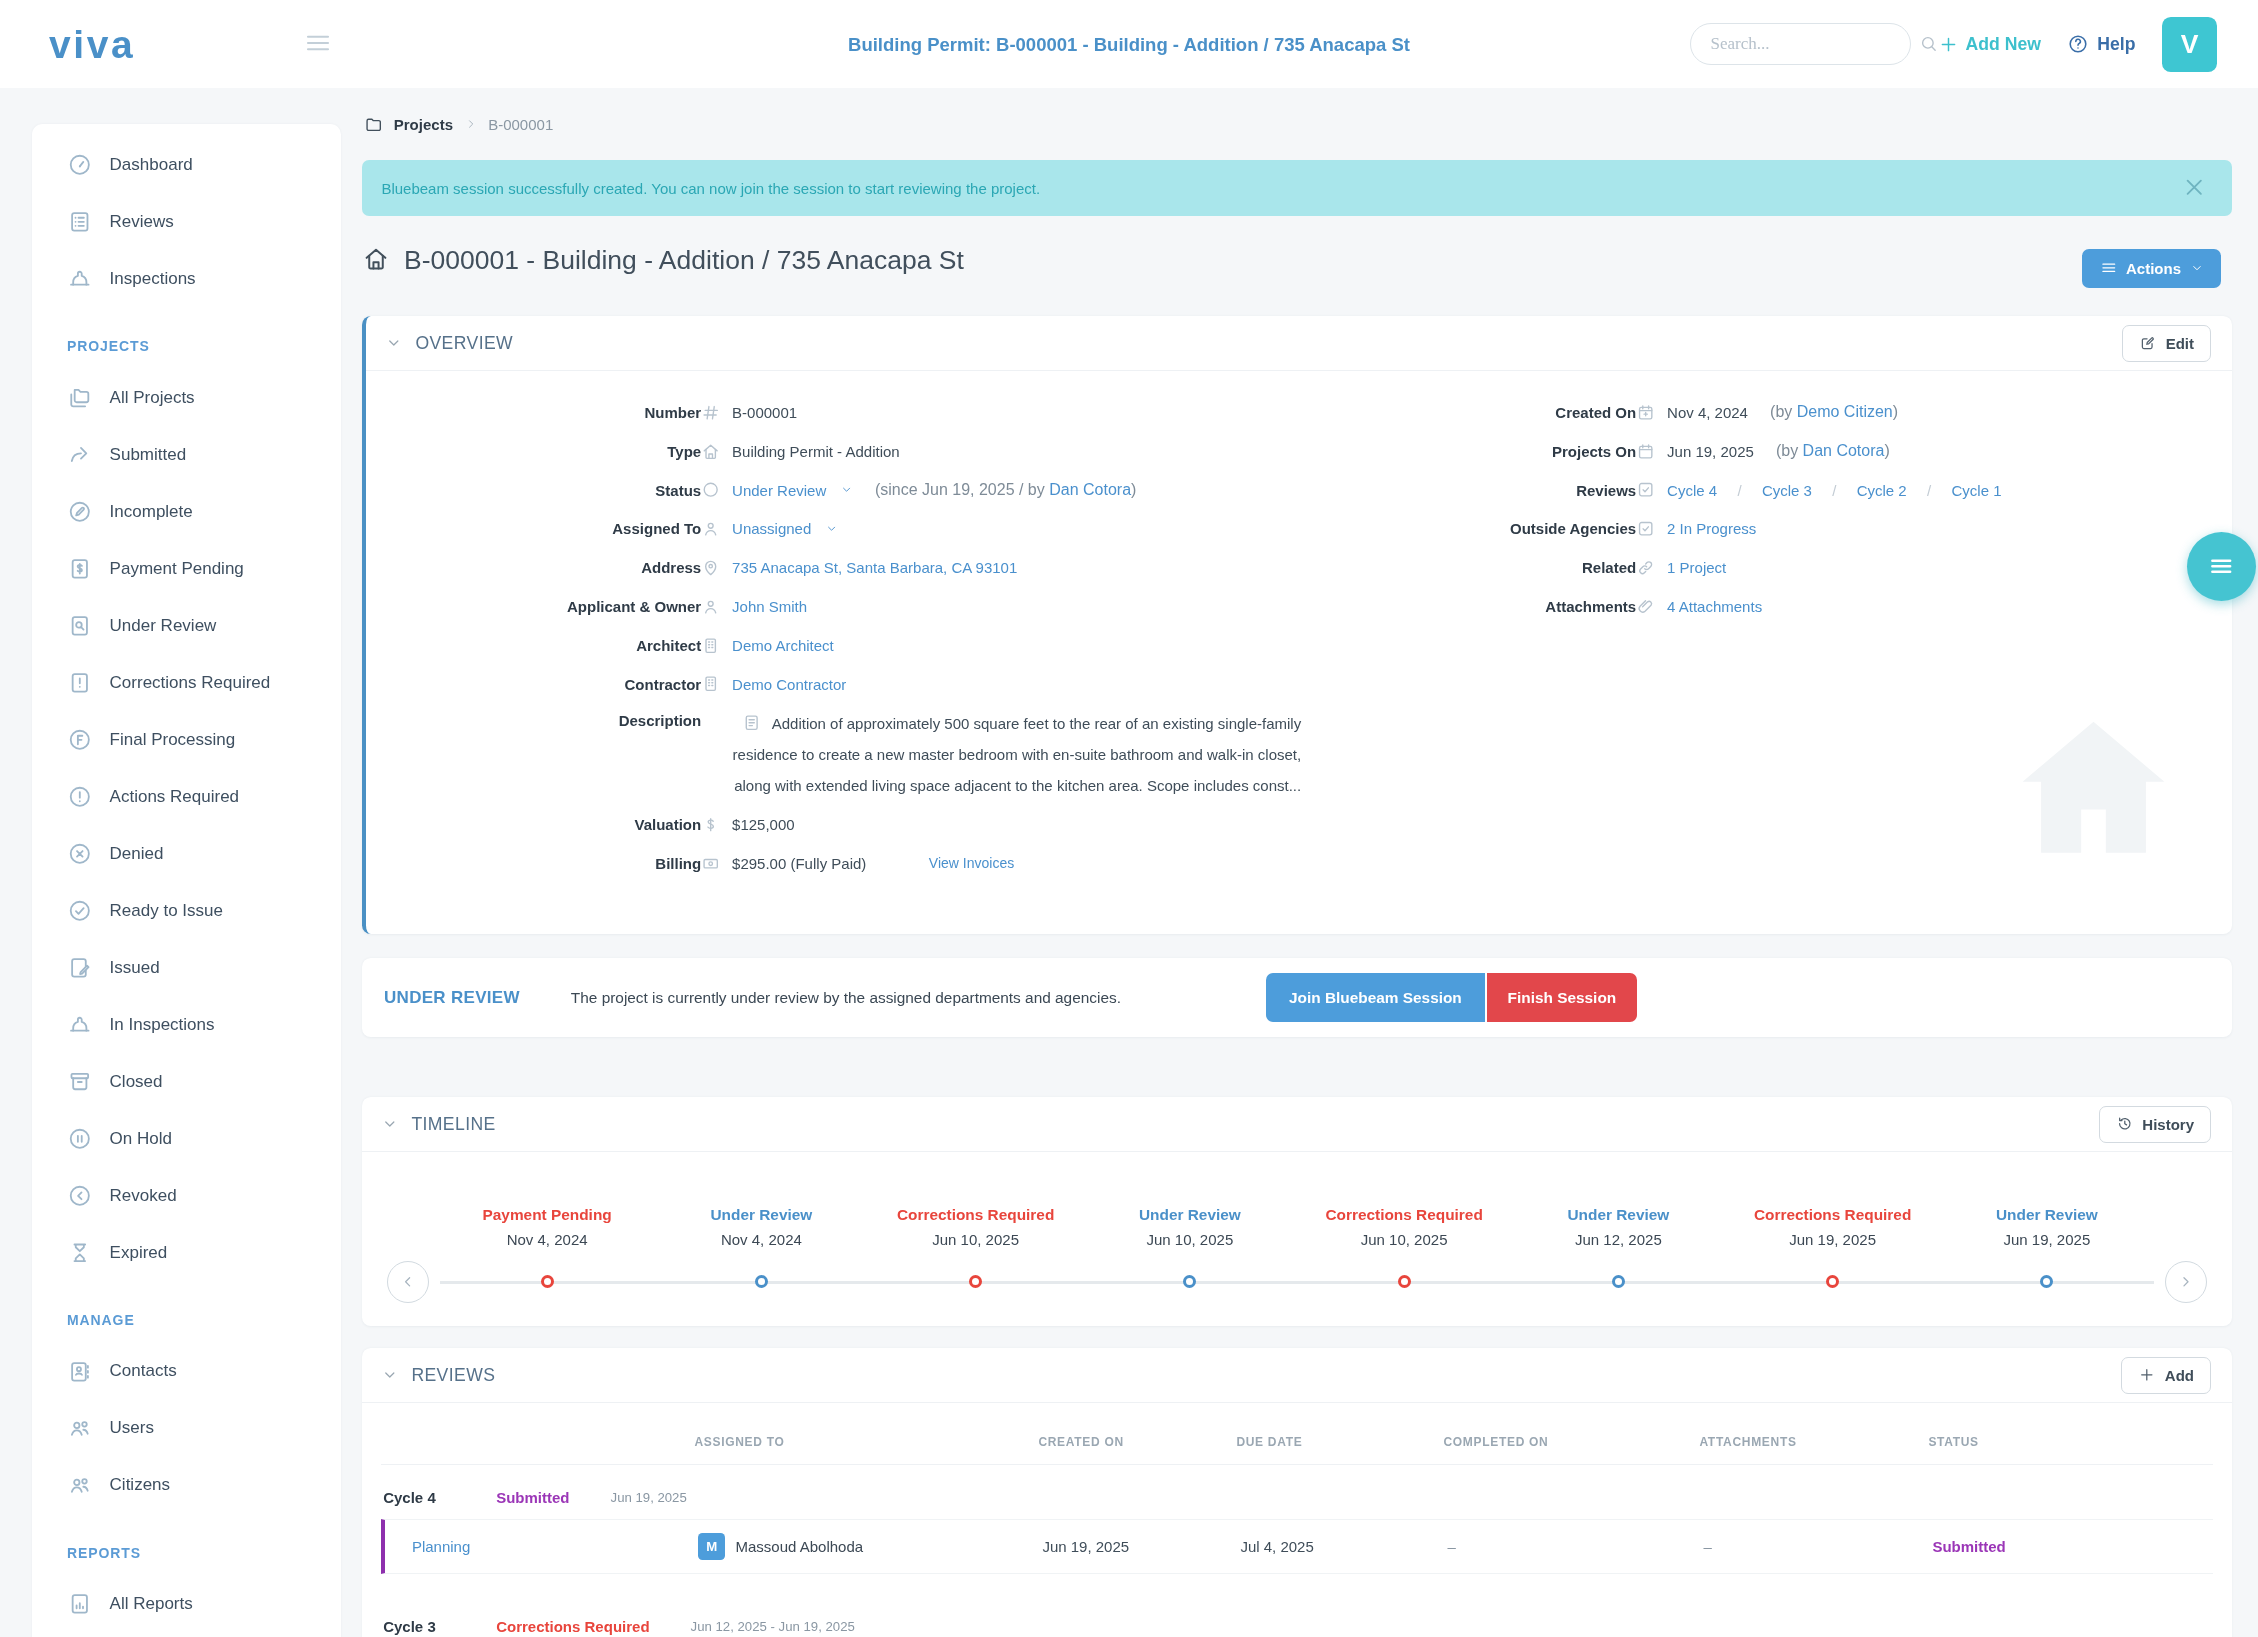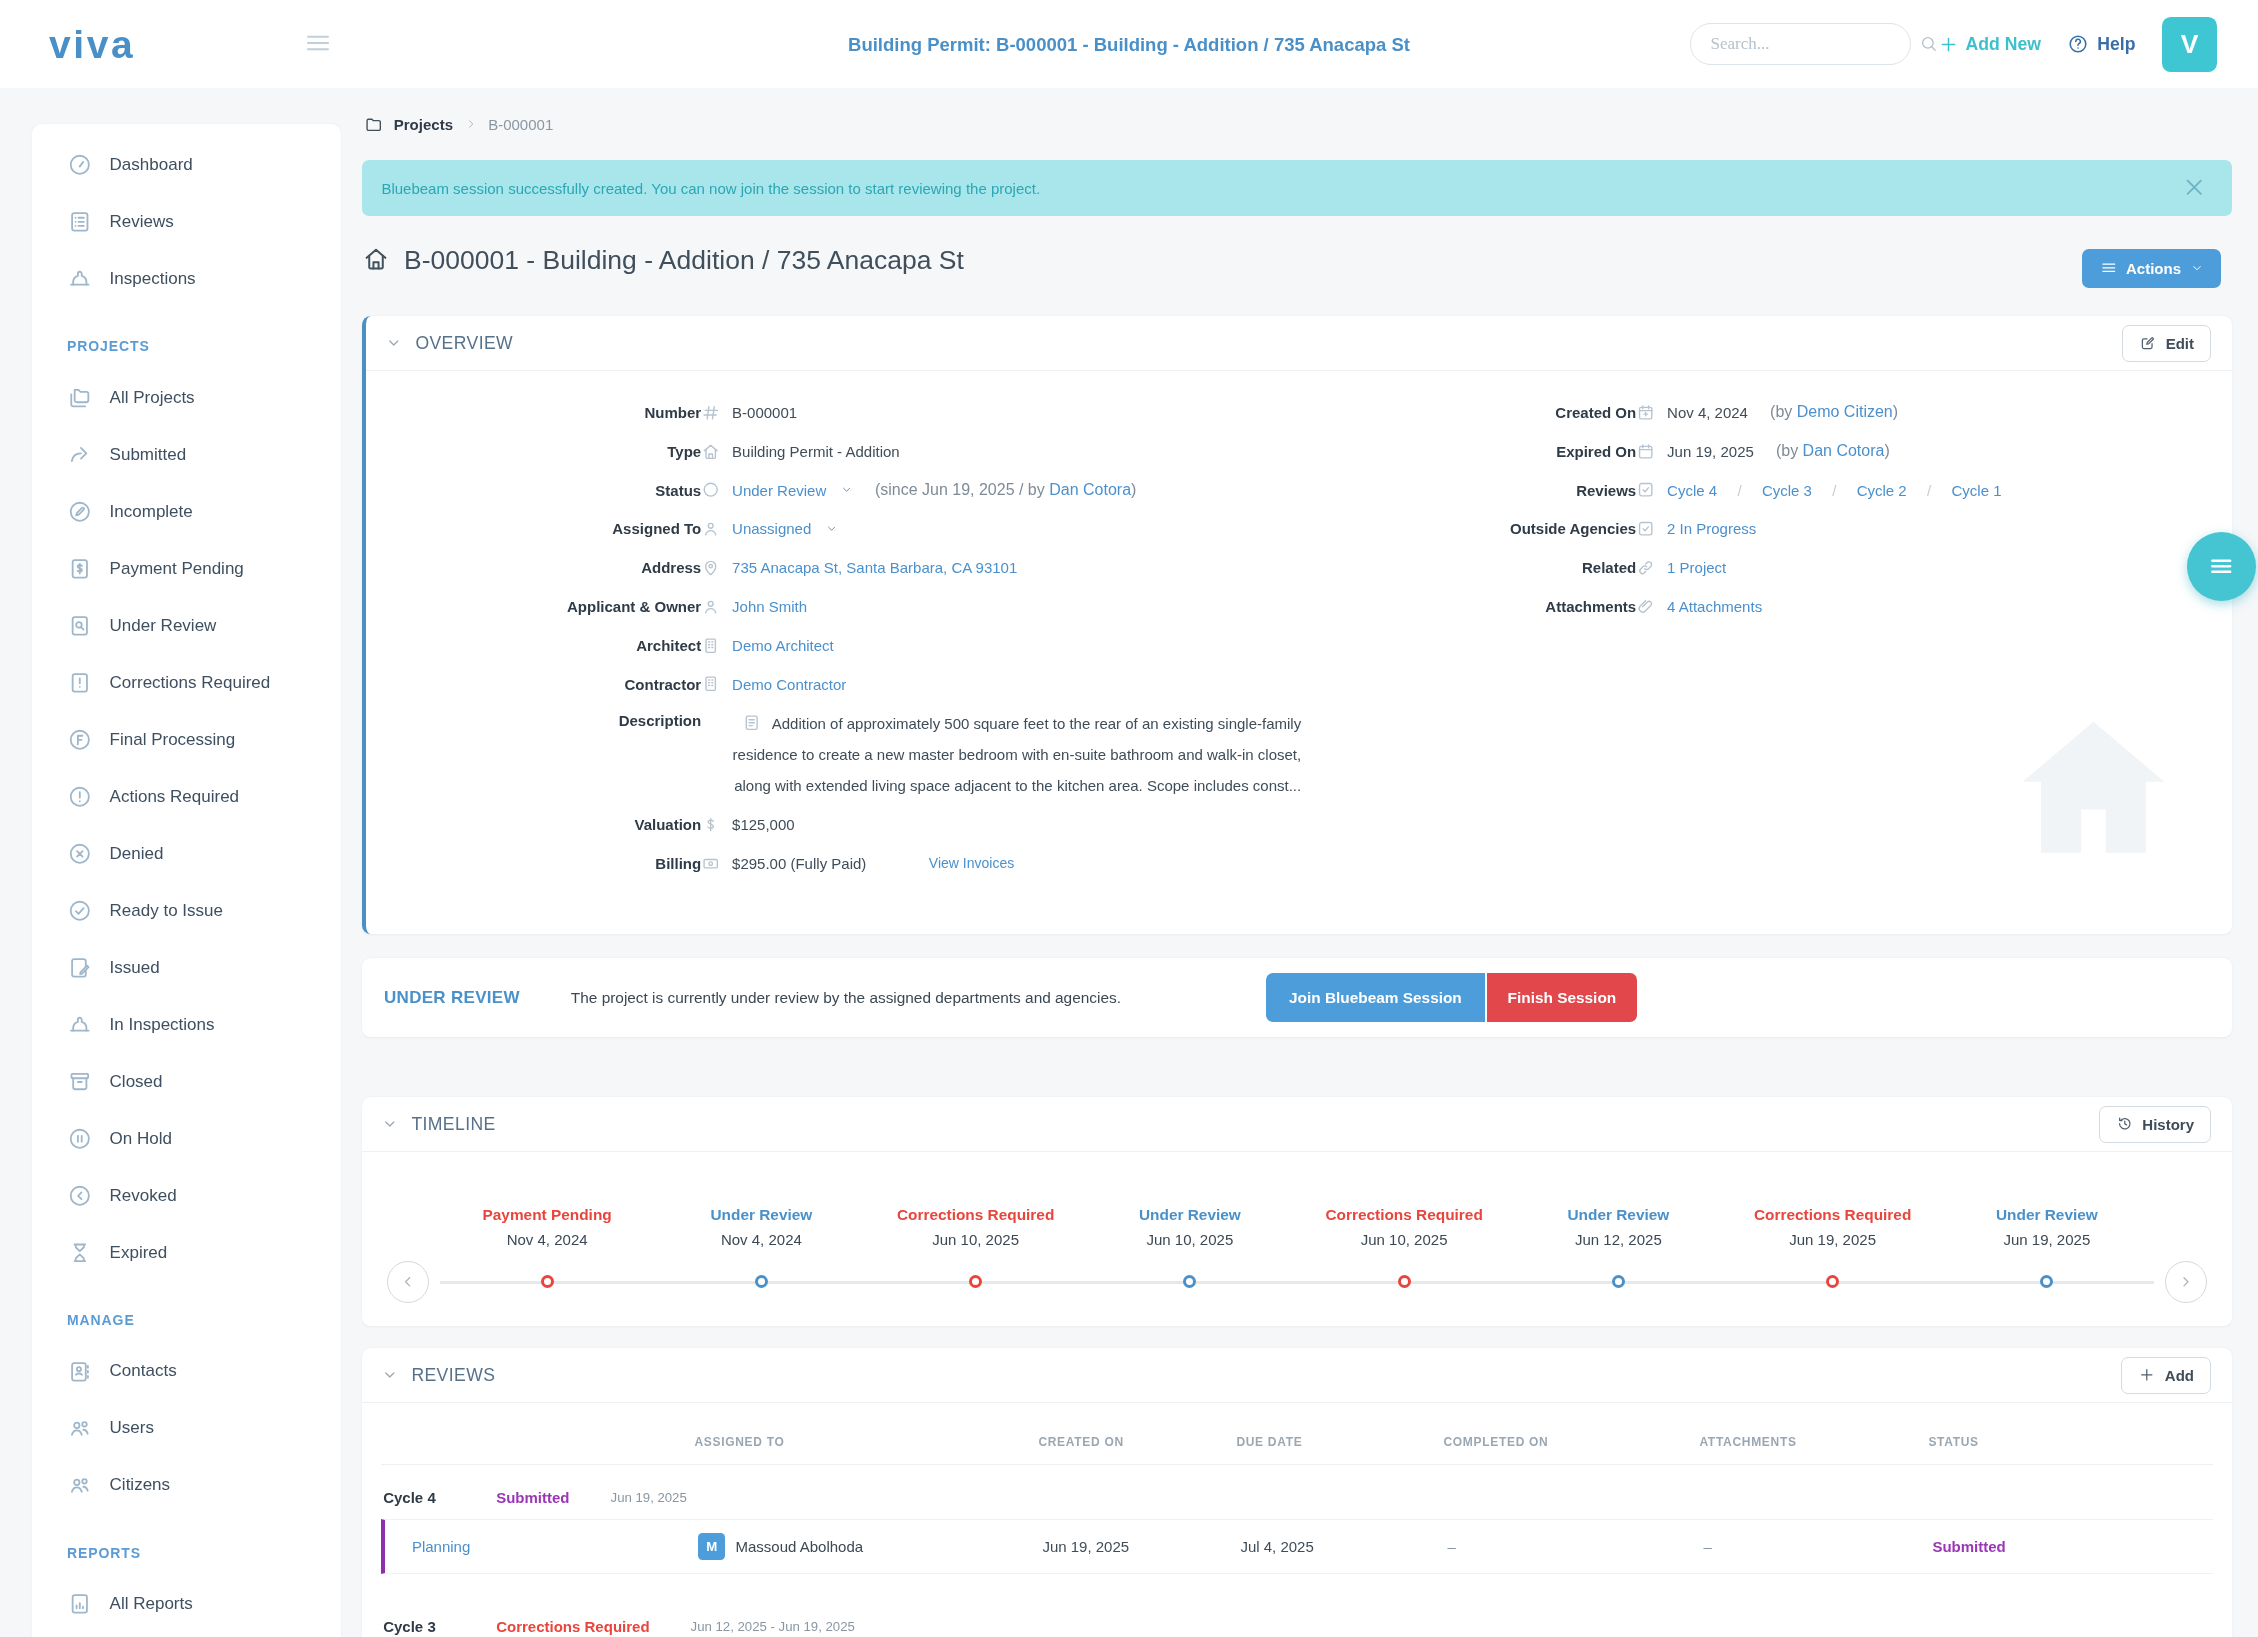--- a/index.html
+++ b/index.html
@@ -618,21 +618,21 @@
                     <rect x="4.4" y="5.4" width="15.2" height="14.2" rx="2"></rect>
                     <path d="M8.4 3.6v3.6M15.6 3.6v3.6M4.4 9.4h15.2"></path>
                     <path d="M12 11.8v4M10 13.8h4"></path>
                   </svg>
                 </span>
                 <span>Nov 4, 2024</span>
                 <span class="muted"><span>(by </span><a class="lnk">Demo Citizen</a><span>)</span></span>
               </span>
           </div>
           <div class="ov-row">
-            <span class="ov-label">Expired On</span>
+            <span class="ov-label">Projects On</span>
             <span class="ov-val">
                 <span class="ic f-ic">
                   <svg viewBox="0 0 24 24">
                     <rect x="4.4" y="5.4" width="15.2" height="14.2" rx="2"></rect>
                     <path d="M8.4 3.6v3.6M15.6 3.6v3.6M4.4 9.4h15.2"></path>
                   </svg>
                 </span>
                 <span>Jun 19, 2025</span>
                 <span class="muted"><span>(by </span><a class="lnk">Dan Cotora</a><span>)</span></span>
               </span>

